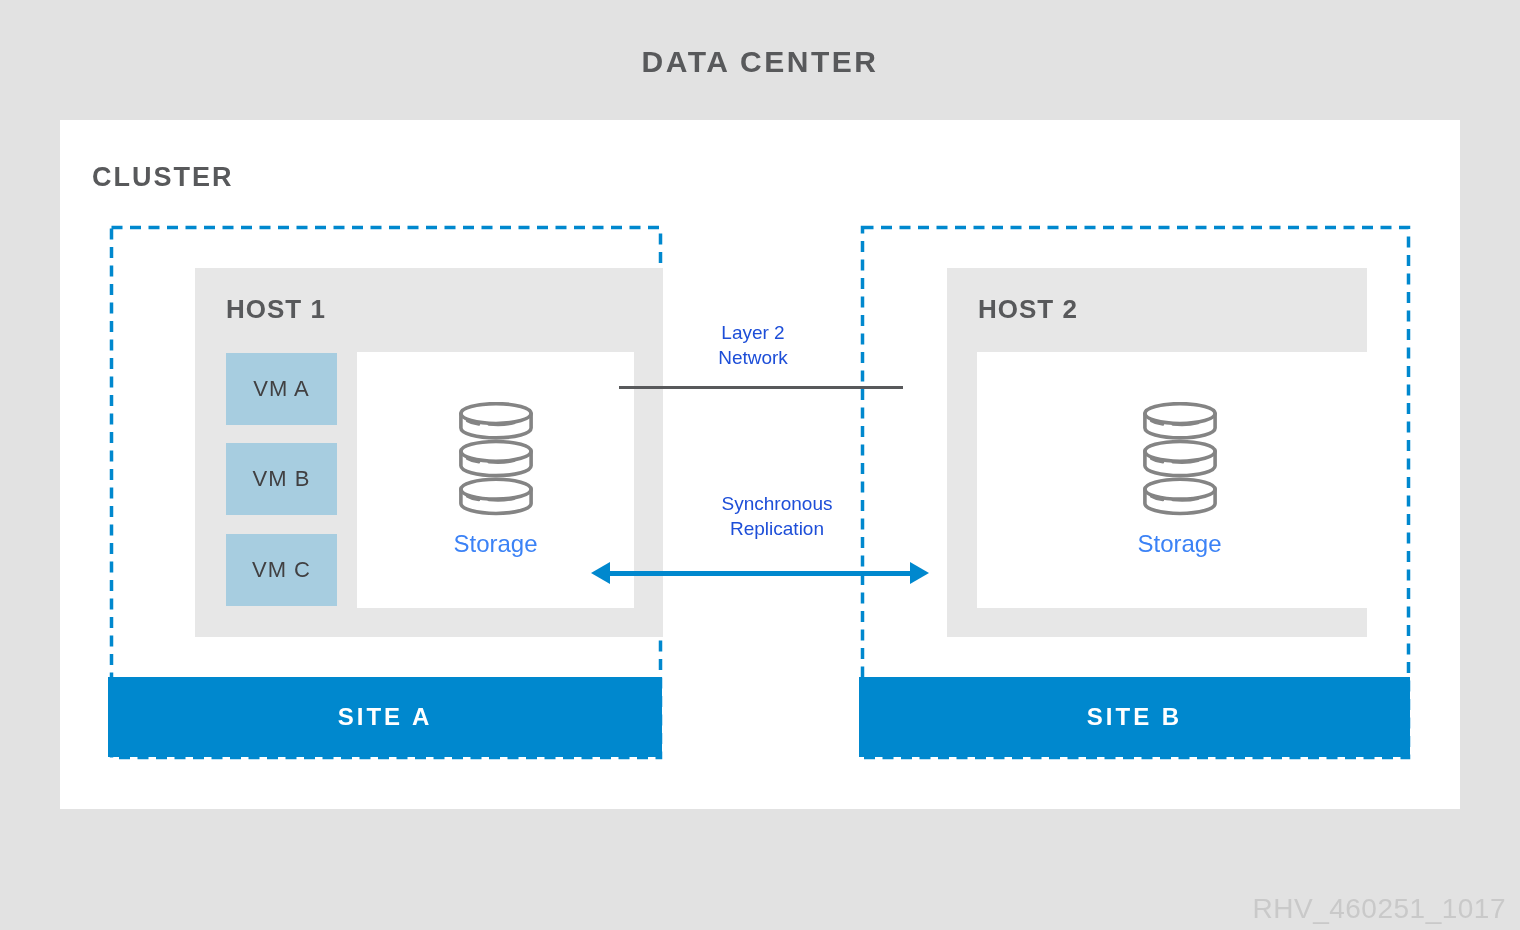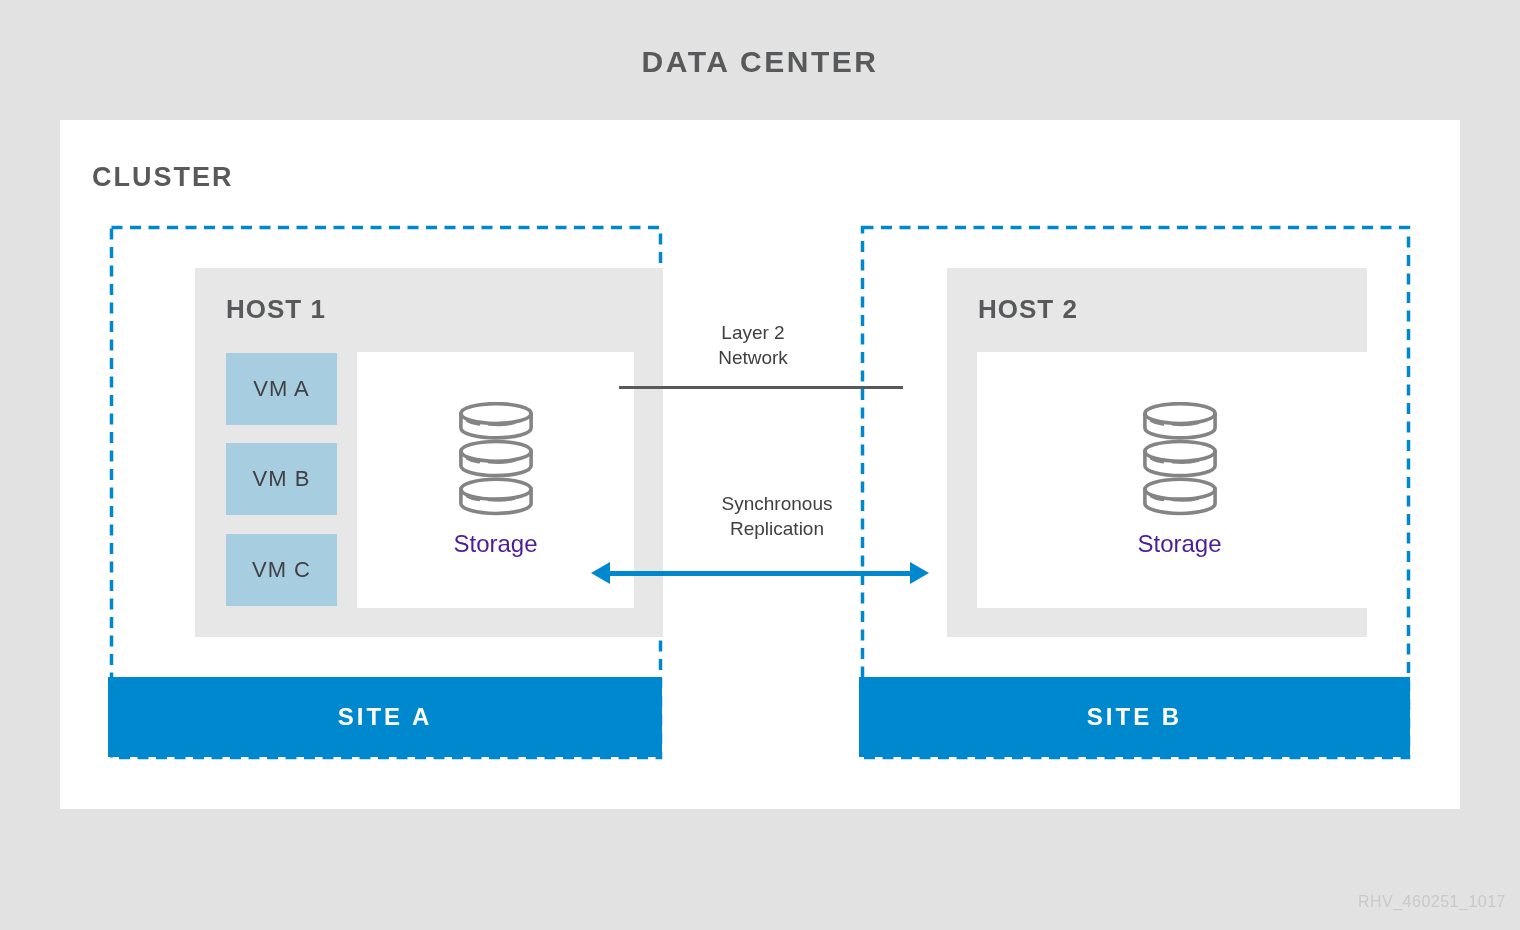--- a/index.html
+++ b/index.html
@@ -50,25 +50,25 @@
   .vm-b { top: 175px; }
   .vm-c { top: 266px; }
 
   .storage-box {
     position: absolute; top: 84px; height: 256px; background: #ffffff;
     display: flex; flex-direction: column; align-items: center; justify-content: center;
     gap: 14px;
   }
   .host-1 .storage-box { left: 162px; width: 277px; }
   .host-2 .storage-box { left: 30px;  width: 405px; }
-  .storage-label { font-size: 24px; color: #4c1d95; }
+  .storage-label { font-size: 24px; color: #3b82f6; }
 
   .mid-label {
     position: absolute; left: 559px; width: 268px; text-align: center;
-    font-size: 19px; line-height: 25px; color: #404040;
+    font-size: 19px; line-height: 25px; color: #1d4ed8;
   }
   .layer2-label { top: 200px; }
   .sync-label   { top: 371px; padding-left: 48px; }
 
   .network-line {
     position: absolute; left: 559px; top: 266px; width: 284px; height: 3px;
     background: #58595b;
   }
 
   .repl-arrow { position: absolute; left: 531px; top: 442px; width: 338px; height: 23px; }
@@ -89,21 +89,21 @@
     position: absolute; top: 557px; height: 80px; background: #0088ce;
     display: flex; align-items: center; justify-content: center;
     color: #ffffff; font-size: 24px; font-weight: bold; letter-spacing: 3px;
     z-index: 3;
   }
   .site-bar.bar-a { left: 48px;  width: 554px; }
   .site-bar.bar-b { left: 799px; width: 551px; }
 
   .watermark {
     position: absolute; right: 14px; top: 893px;
-    font-size: 16px; color: #c9c9c9; letter-spacing: 0.5px;
+    font-size: 28px; color: #c9c9c9; letter-spacing: 0.5px;
   }
 </style>
 </head>
 <body>
 
 <div class="canvas">
 
   <div class="diagram-title">DATA CENTER</div>
 
   <div class="cluster-box">

